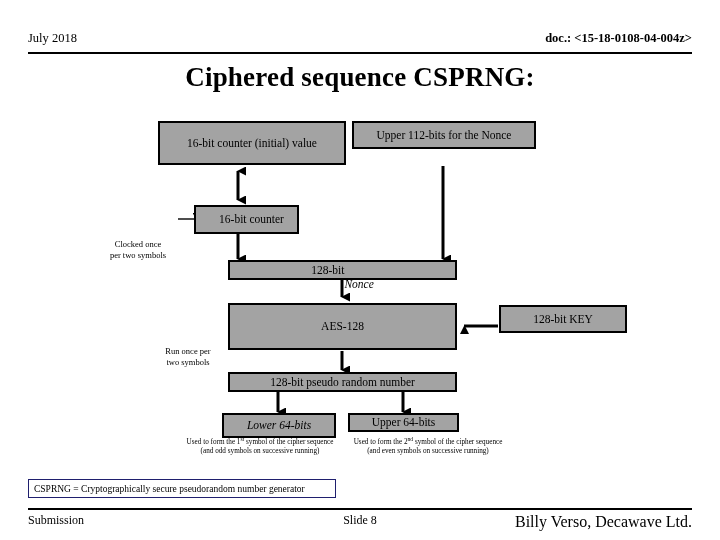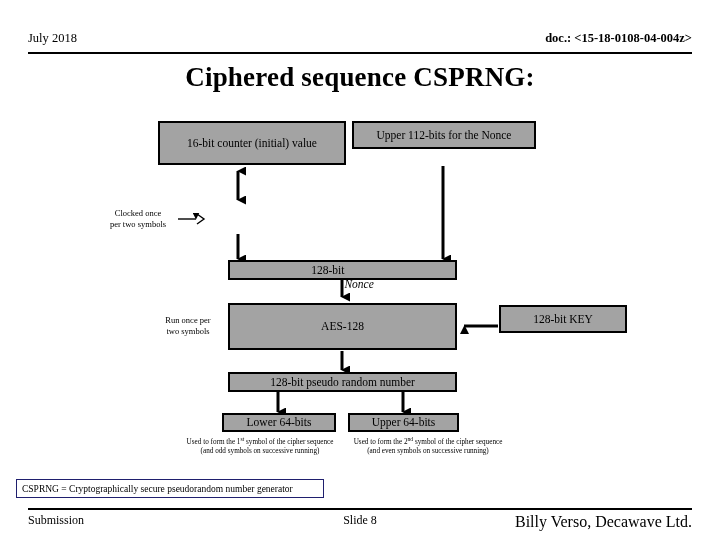--- a/index.html
+++ b/index.html
@@ -86,34 +86,35 @@
   }
 
   .nonce-label i { font-style: italic; margin-top: 28px; }
 
   .side-label {
     position: absolute;
     font-size: 8.5px;
     line-height: 10.5px;
     text-align: center;
     white-space: nowrap;
+    margin-top: 31px;
   }
 
   .caption {
     position: absolute;
     font-size: 7.2px;
     line-height: 9px;
     text-align: center;
   }
   .caption sup { font-size: 5.6px; vertical-align: super; }
 
   
   #footnote-box {
     position: absolute;
-    left: 16px;
+    left: 28px;
     top: 479px;
     width: 308px;
     height: 19px;
     border: 1px solid #1f1f6e;
     box-sizing: border-box;
     display: flex;
     align-items: center;
     padding-left: 5px;
     font-size: 9.5px;
   }
@@ -201,39 +202,42 @@
   </svg>
 
   <div class="node" style="left:158px; top:121px; width:188px; height:44px;">
     <span>16-bit counter (initial) value</span>
   </div>
 
   <div class="node" style="left:352px; top:121px; width:184px; height:28px;">
     <span>Upper 112-bits for the Nonce</span>
   </div>
 
+  <div class="node" style="left:194px; top:205px; width:105px; height:29px;">
+    <span style="padding-left:10px;">16-bit counter</span>
+  </div>
 
   <div class="node nonce-label" style="left:228px; top:260px; width:229px; height:20px;">
     <span>128-bit </span>
       <i>Nonce</i>
   </div>
 
   <div class="node" style="left:228px; top:303px; width:229px; height:47px;">
     <span>AES-128</span>
   </div>
 
   <div class="node" style="left:499px; top:305px; width:128px; height:28px;">
     <span>128-bit KEY</span>
   </div>
 
   <div class="node" style="left:228px; top:372px; width:229px; height:20px;">
     <span>128-bit pseudo random number</span>
   </div>
 
-  <div class="node" style="left:222px; top:413px; width:114px; height:19px;">
+  <div class="node" style="left:222px; top:413px; width:114px; height:25px;font-style:italic;">
     <span>Lower 64-bits</span>
   </div>
 
   <div class="node" style="left:348px; top:413px; width:111px; height:19px;">
     <span>Upper 64-bits</span>
   </div>
 
   <div class="side-label" style="left:96px; top:208px; width:84px;">
     <div>Clocked once</div>
     <div>per two symbols</div>

